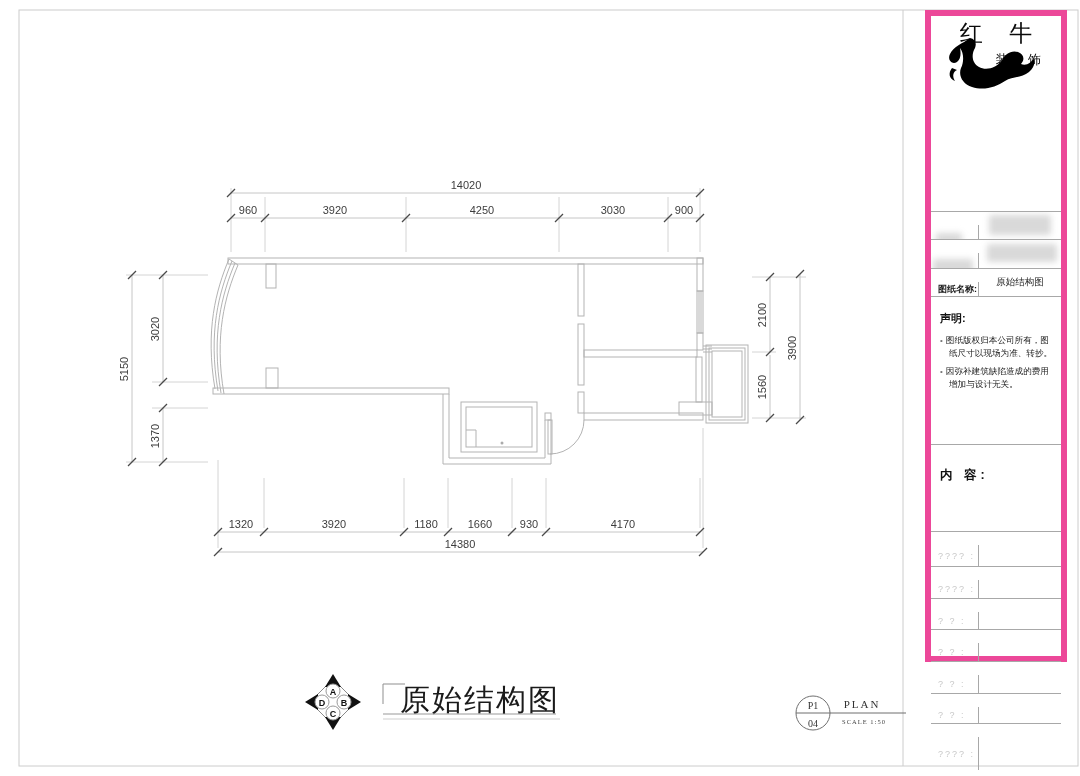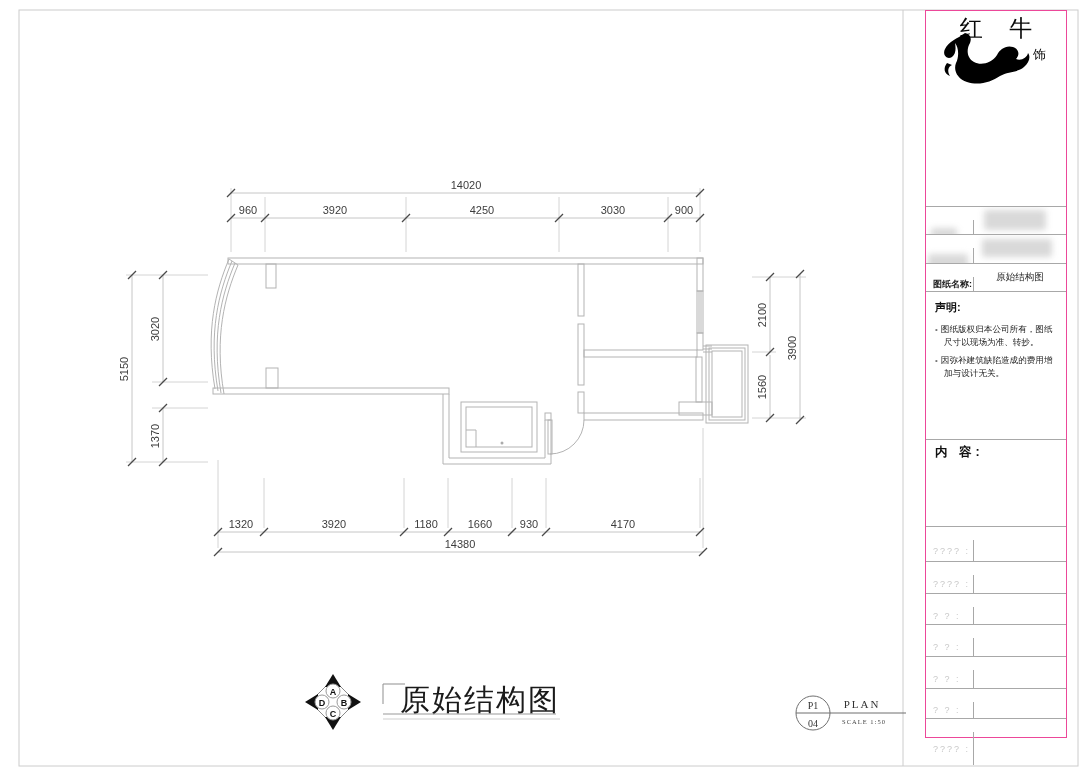--- a/index.html
+++ b/index.html
@@ -1,40 +1,40 @@
 <!DOCTYPE html>
 <html><head>
 <meta charset="utf-8">
 <style>
   html,body{margin:0;padding:0;background:#ffffff;}
   body{font-family:"Liberation Sans","DejaVu Sans",sans-serif;}
   .sheet{position:relative;width:1080px;height:776px;background:#fff;overflow:hidden;}
   .sheet svg{position:absolute;left:0;top:0;}
 
   
-  .tblock{position:absolute;left:925px;top:10px;width:142px;height:728px;
-          border:1px solid #ec4899;box-sizing:border-box;background:#fff;z-index:2;}
+  .tblock{position:absolute;left:925px;top:10px;width:142px;height:652px;
+          border:6px solid #ec4899;box-sizing:border-box;background:#fff;z-index:2;}
   .trow{position:relative;border-top:1px solid #a8a8a8;box-sizing:border-box;overflow:hidden;}
   .trow.first{border-top:none;}
   .cellL{position:absolute;left:0;top:13px;bottom:0;width:48px;border-right:1px solid #a8a8a8;
          box-sizing:border-box;display:flex;align-items:center;padding-left:7px;}
   .cellR{position:absolute;left:48px;top:0;bottom:0;right:0;display:flex;align-items:center;
          justify-content:center;}
   .logo-box{height:195px;text-align:center;}
   .brand-name{font-size:23px;letter-spacing:10px;color:#0a0a0a;margin-top:2px;padding-left:10px;}
   .brand-sub{font-size:13px;letter-spacing:8px;color:#0a0a0a;text-align:right;padding-right:12px;margin-top:2px;}
   .blur-blob{position:absolute;background:#d9d9d9;filter:blur(3px);border-radius:2px;}
   .lbl{font-size:9px;font-weight:bold;color:#1a1a1a;white-space:nowrap;}
   .val{font-size:9.5px;color:#1a1a1a;white-space:nowrap;}
-  .decl{padding:8px 8px 0 9px;}
+  .decl{padding:14px 8px 0 9px;}
   .decl-title{font-size:11px;font-weight:bold;color:#111;margin-bottom:8px;}
   .decl-item{font-size:8.6px;color:#1c1c1c;line-height:1.5;margin-bottom:5px;
              padding-left:9px;text-indent:-9px;}
   .decl-item .bullet{color:#777;font-size:8px;margin-right:3px;}
-  .content-box{padding:4px 8px 0 9px;}
+  .content-box{padding:22px 8px 0 9px;}
   .content-title{font-size:12.5px;font-weight:bold;letter-spacing:4px;color:#111;}
   .ph{font-size:9px;color:#c8c8c8;letter-spacing:2px;white-space:nowrap;}
 </style>
 </head>
 <body>
 
 <div class="sheet">
 
 <svg width="1080" height="776" viewBox="0 0 1080 776">
 

